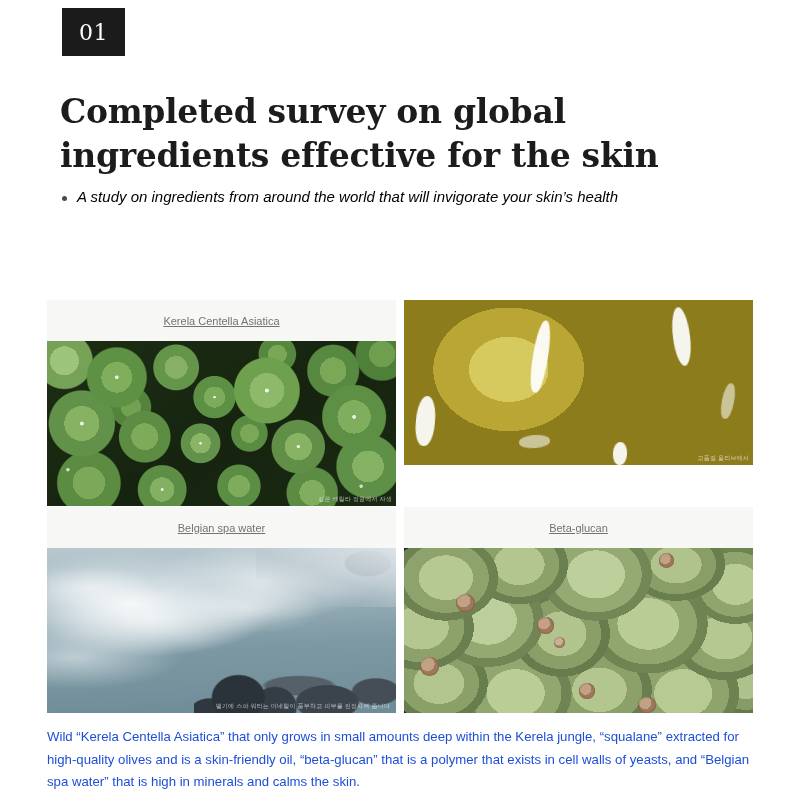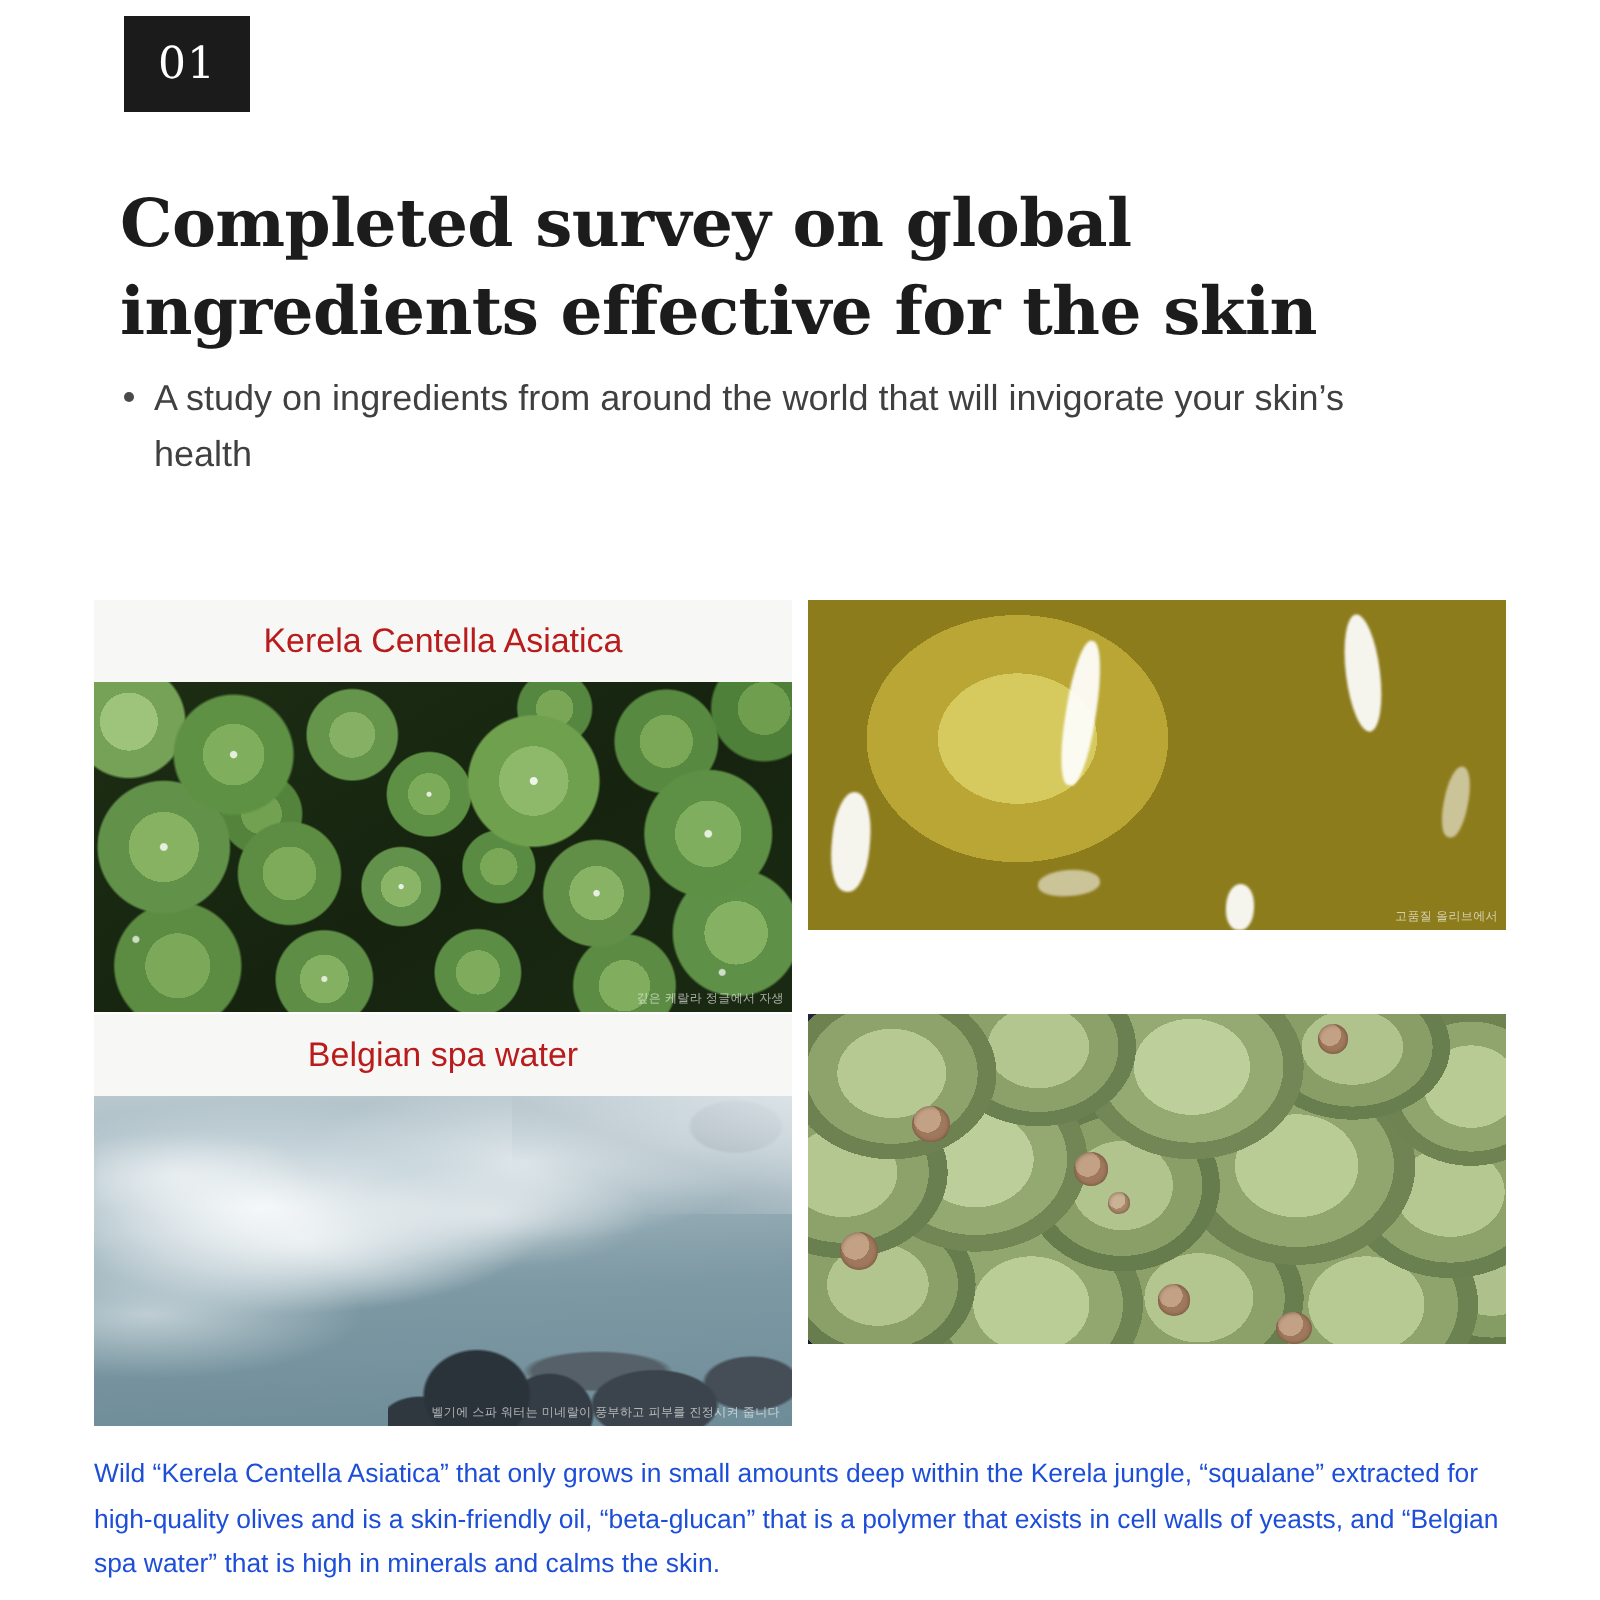--- a/index.html
+++ b/index.html
@@ -62,23 +62,24 @@
   }
   .bullet-dot {
     flex: 0 0 auto;
     width: 5px;
     height: 5px;
     border-radius: 50%;
     background: #4a4a4a;
     margin-top: 11px;
   }
   .bullet-text {
-    font-size: 18px;
+    font-size: 15px;
     line-height: 1.58;
-    color: #404040;
+    color: #000000;
+    font-style: italic;
   }
 
   
   .grid {
     position: absolute;
     left: 47px;
     top: 300px;
     width: 706px;
     display: grid;
     grid-template-columns: 349px 349px;
@@ -88,22 +89,23 @@
   }
 
   .card { width: 349px; }
 
   .card-caption {
     height: 41px;
     background: #f7f7f5;
     display: flex;
     align-items: center;
     justify-content: center;
-    font-size: 17px;
-    color: #b91c1c;
+    font-size: 11px;
+    color: #737373;
+    text-decoration: underline;
   }
 
   .card-image {
     position: relative;
     width: 349px;
     height: 165px;
     overflow: hidden;
   }
 
   .wm {
@@ -315,20 +317,21 @@
       <div class="card-caption">Belgian spa water</div>
       <div class="card-image img-spa">
         <span class="spa-bank"></span>
         <span class="spa-rocks"></span>
         <span class="spa-mist"></span>
         <span class="wm wide">벨기에 스파 워터는 미네랄이 풍부하고 피부를 진정시켜 줍니다</span>
       </div>
     </div>
 
     <div class="card">
+      <div class="card-caption">Beta-glucan</div>
       <div class="card-image img-yeast">
         <span class="scar c1"></span>
         <span class="scar c2"></span>
         <span class="scar c3"></span>
         <span class="scar c4"></span>
         <span class="scar c5"></span>
         <span class="scar c6"></span>
         <span class="scar c7"></span>
         <span class="wm"></span>
       </div>

